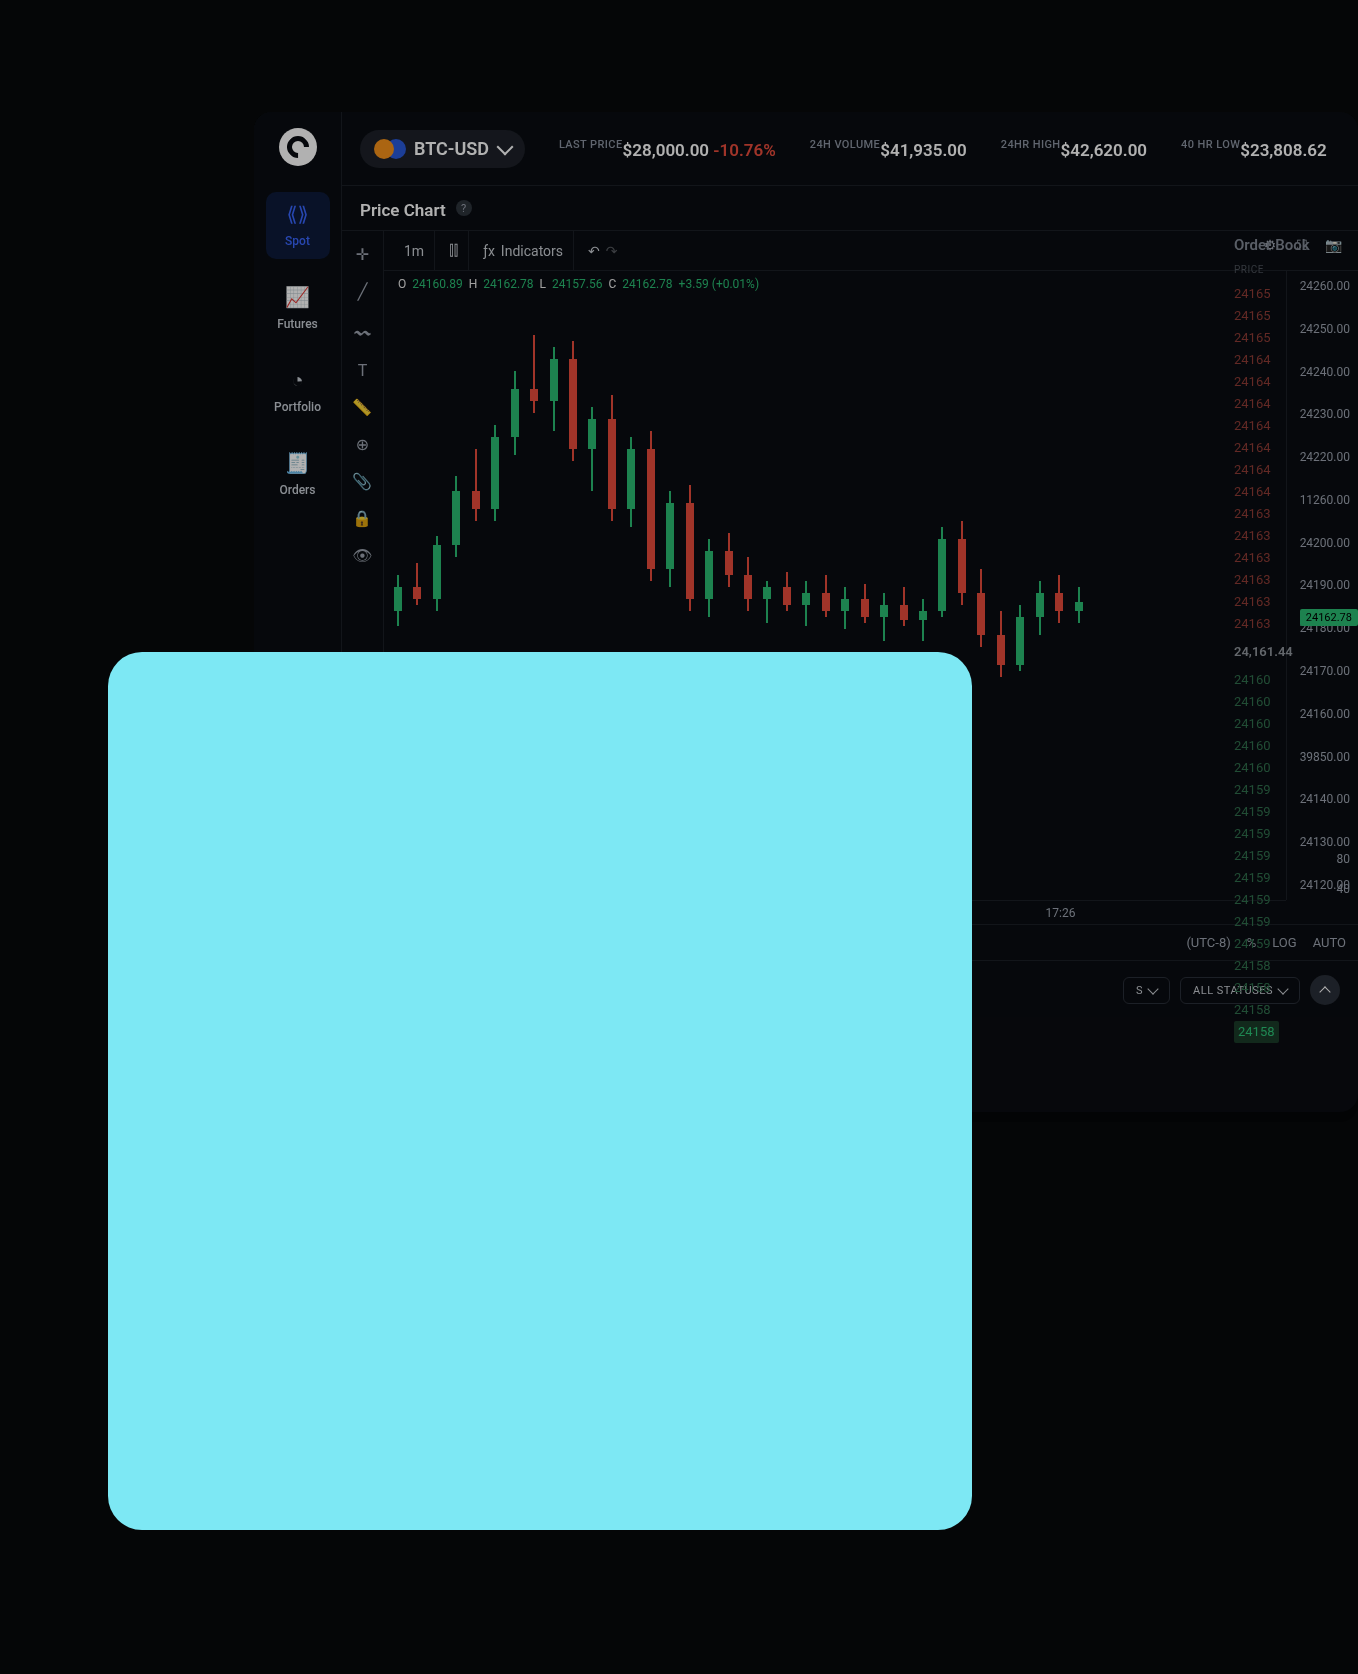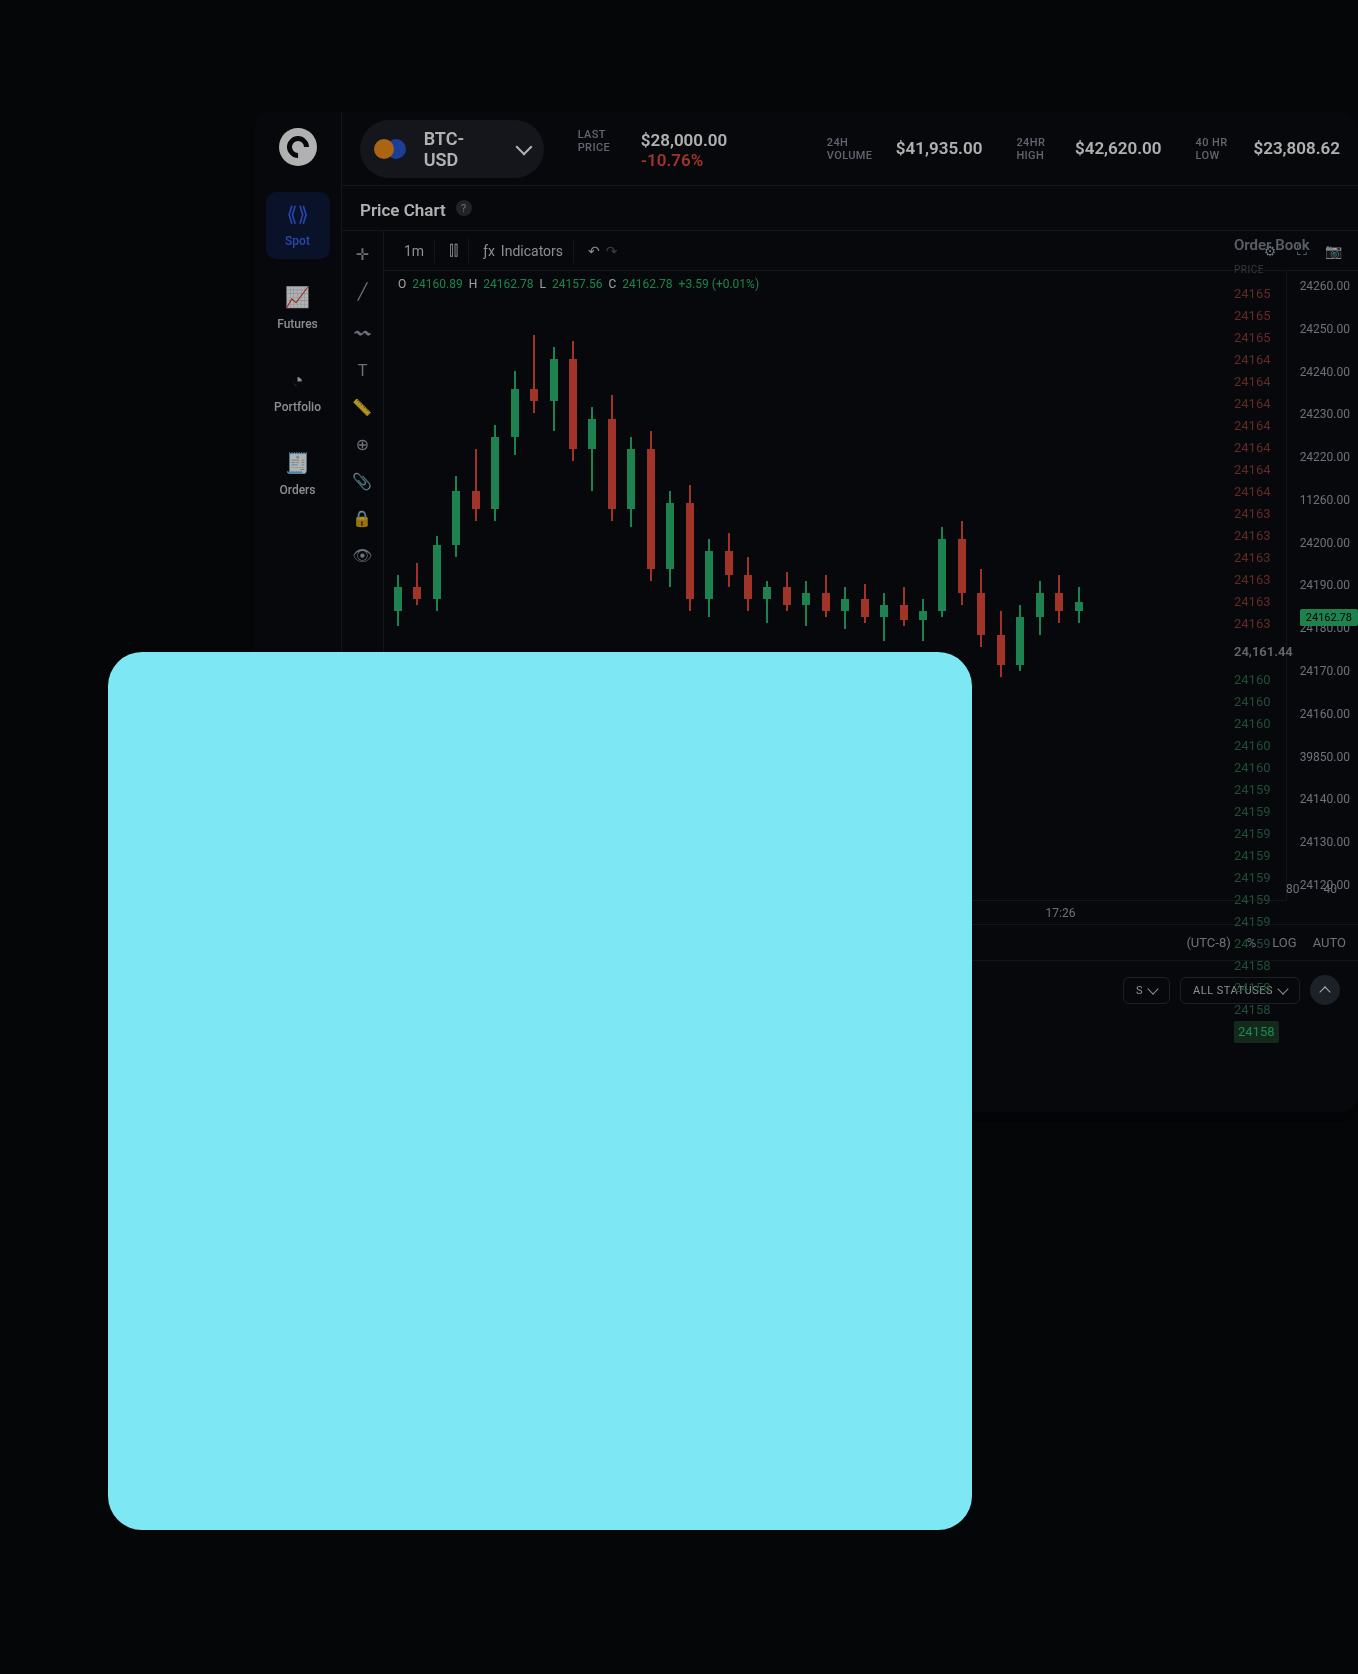--- a/index.html
+++ b/index.html
@@ -82,21 +82,21 @@
     align-items: center;
     padding: 0 18px;
     gap: 34px;
   }
   .pair-pill {
     background: #1d2129;
     border-radius: 999px;
     padding: 8px 14px;
     display: flex;
     align-items: center;
-    gap: 20px;
+    gap: 10px;
     cursor: pointer;
   }
   .pair-icons {
     position: relative;
     width: 30px; height: 22px;
   }
   .pair-icons .c1, .pair-icons .c2 {
     position:absolute; width:20px;height:20px;border-radius:50%;
     top:1px;
   }
@@ -127,21 +127,21 @@
     width:42px;
     border-right:1px solid #1a1f26;
     display:flex;flex-direction:column;align-items:center;
     gap:18px;padding-top:14px;
     color:#9ca3af;
   }
   .tool-col span { cursor:pointer; font-size:16px;}
   .chart-main { flex:1; position:relative; display:flex;flex-direction:column;}
   .chart-toolbar {
     height:40px;border-bottom:1px solid #1a1f26;
-    display:flex;align-items:center;padding:0 10px;gap:4px;
+    display:flex;padding:0 10px;gap:4px;
     color:#c8ccd2;font-size:14px;
   }
   .tb-btn { padding:4px 10px;border-right:1px solid #1a1f26;display:flex;align-items:center;gap:6px;cursor:pointer;}
   .tb-btn.last { border-right:none;}
   .tb-spacer { flex:1;}
   .tb-icon { width:28px;height:28px;display:flex;align-items:center;justify-content:center;cursor:pointer;color:#9ca3af;}
   .ohlc-row {
     position:absolute;top:46px;left:14px;font-size:12px;
     display:flex;gap:6px;
   }
@@ -176,21 +176,21 @@
     font-size:12px;color:#9ca3af;
   }
   .chart-footer {
     position:absolute;bottom:0;left:0;right:0;height:36px;
     border-top:1px solid #1a1f26;
     display:flex;align-items:center;justify-content:flex-end;
     padding:0 12px;gap:16px;color:#9ca3af;font-size:13px;
   }
   .vol-ticks {
     position:absolute;right:0;bottom:64px;width:72px;
-    display:flex;flex-direction:row;gap:16px;
+    display:flex;flex-direction:column;gap:16px;
   }
   .orders-strip {
     border-top:1px solid #1a1f26;
     padding:14px 18px;
     display:flex;align-items:center;gap:10px;justify-content:flex-end;
   }
   .pill-btn {
     border:1px solid #2a2f38;border-radius:6px;
     padding:6px 12px;font-size:11px;letter-spacing:0.5px;
     color:#c8ccd2;display:flex;align-items:center;gap:6px;cursor:pointer;

